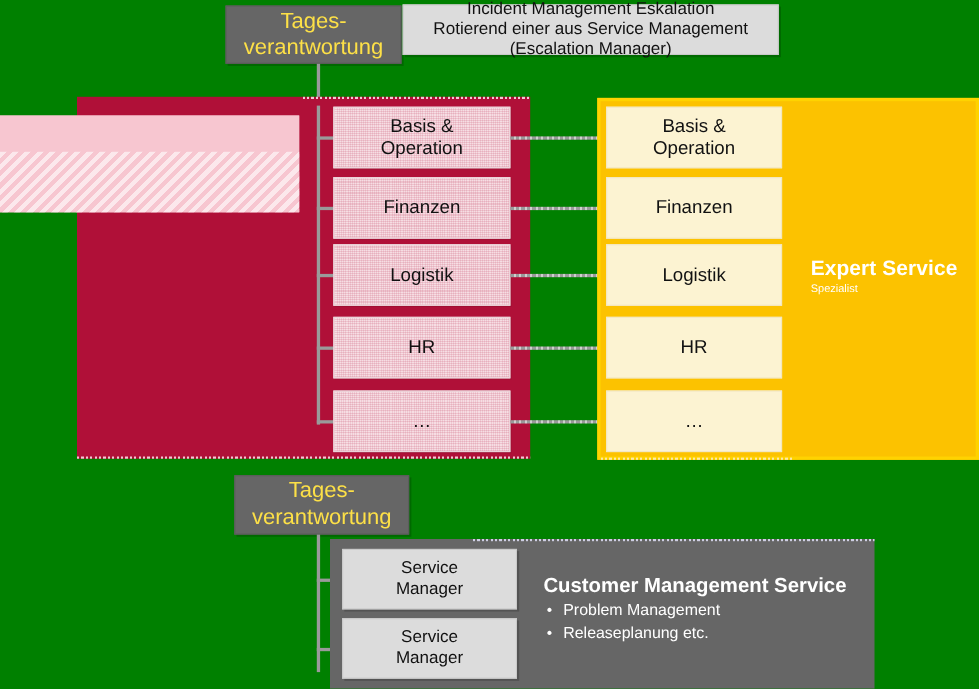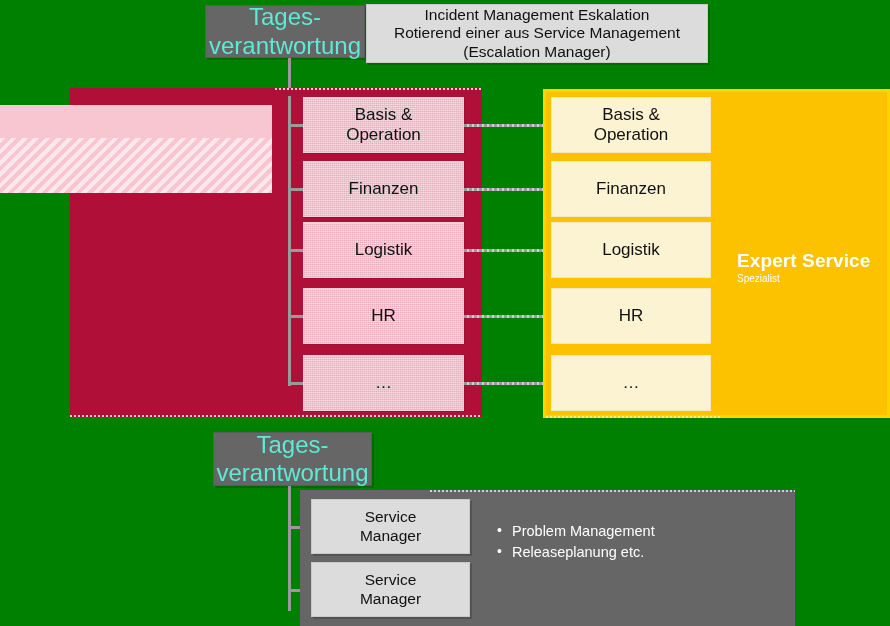--- a/index.html
+++ b/index.html
@@ -11,21 +11,21 @@
     position:relative;
   }
   #stage{position:absolute;left:0;top:0;width:890px;height:626px;}
 
   
   .box{position:absolute;box-sizing:border-box;display:flex;
        align-items:center;justify-content:center;text-align:center;
        line-height:1.18;}
 
   .gray-box{
-    background:#666666;color:#5eead4;font-size:24px;
+    background:#666666;color:#fde047;font-size:20px;
     border:1px solid #5b5b5b;
     box-shadow:2px 2px 0 rgba(0,0,0,.18);
   }
   .lightgray-box{
     background:#dcdcdc;color:#111111;font-size:15.5px;
     border:1px solid #c9c9c9;
     box-shadow:2px 2px 0 rgba(0,0,0,.18);
   }
 
   
@@ -114,21 +114,21 @@
 
 <div id="stage">
 
   <div class="box gray-box" style="left:205px;top:5px;width:160px;height:53px;">
     <div>
       <div>Tages-</div>
       <div>verantwortung</div>
     </div>
   </div>
 
-  <div class="box lightgray-box" style="left:366px;top:4px;width:342px;height:59px;">
+  <div class="box lightgray-box" style="left:366px;top:4px;width:342px;height:46px;">
     <div>
       <div>Incident Management Eskalation</div>
       <div>Rotierend einer aus Service Management</div>
       <div>(Escalation Manager)</div>
     </div>
   </div>
 
   <div class="vline" style="left:288px;top:58px;height:38px;"></div>
 
   <div class="red-panel" style="left:70px;top:88px;width:412px;height:329px;">
@@ -209,21 +209,21 @@
     <div>
         <div>HR</div>
       </div>
   </div>
   <div class="box cream-box" style="left:551px;top:355px;width:160px;height:56px;">
     <div>
         <div>…</div>
       </div>
   </div>
 
-  <div class="yellow-label" style="left:737px;top:250px;width:150px;">
+  <div class="yellow-label" style="left:737px;top:234px;width:150px;">
     <div class="t1">Expert Service</div>
     <div class="t2">Spezialist</div>
   </div>
 
   <div class="box gray-box" style="left:213px;top:432px;width:159px;height:54px;">
     <div>
       <div>Tages-</div>
       <div>verantwortung</div>
     </div>
   </div>
@@ -243,19 +243,20 @@
     </div>
   </div>
   <div class="box lightgray-box" style="left:311px;top:562px;width:159px;height:55px;">
     <div>
       <div>Service</div>
       <div>Manager</div>
     </div>
   </div>
 
   <div class="dark-label" style="left:494px;top:521px;width:295px;">
+    <h3>Customer Management Service</h3>
     <ul>
       <li>Problem Management</li>
       <li>Releaseplanung etc.</li>
     </ul>
   </div>
 
 </div>
 
 </body></html>

